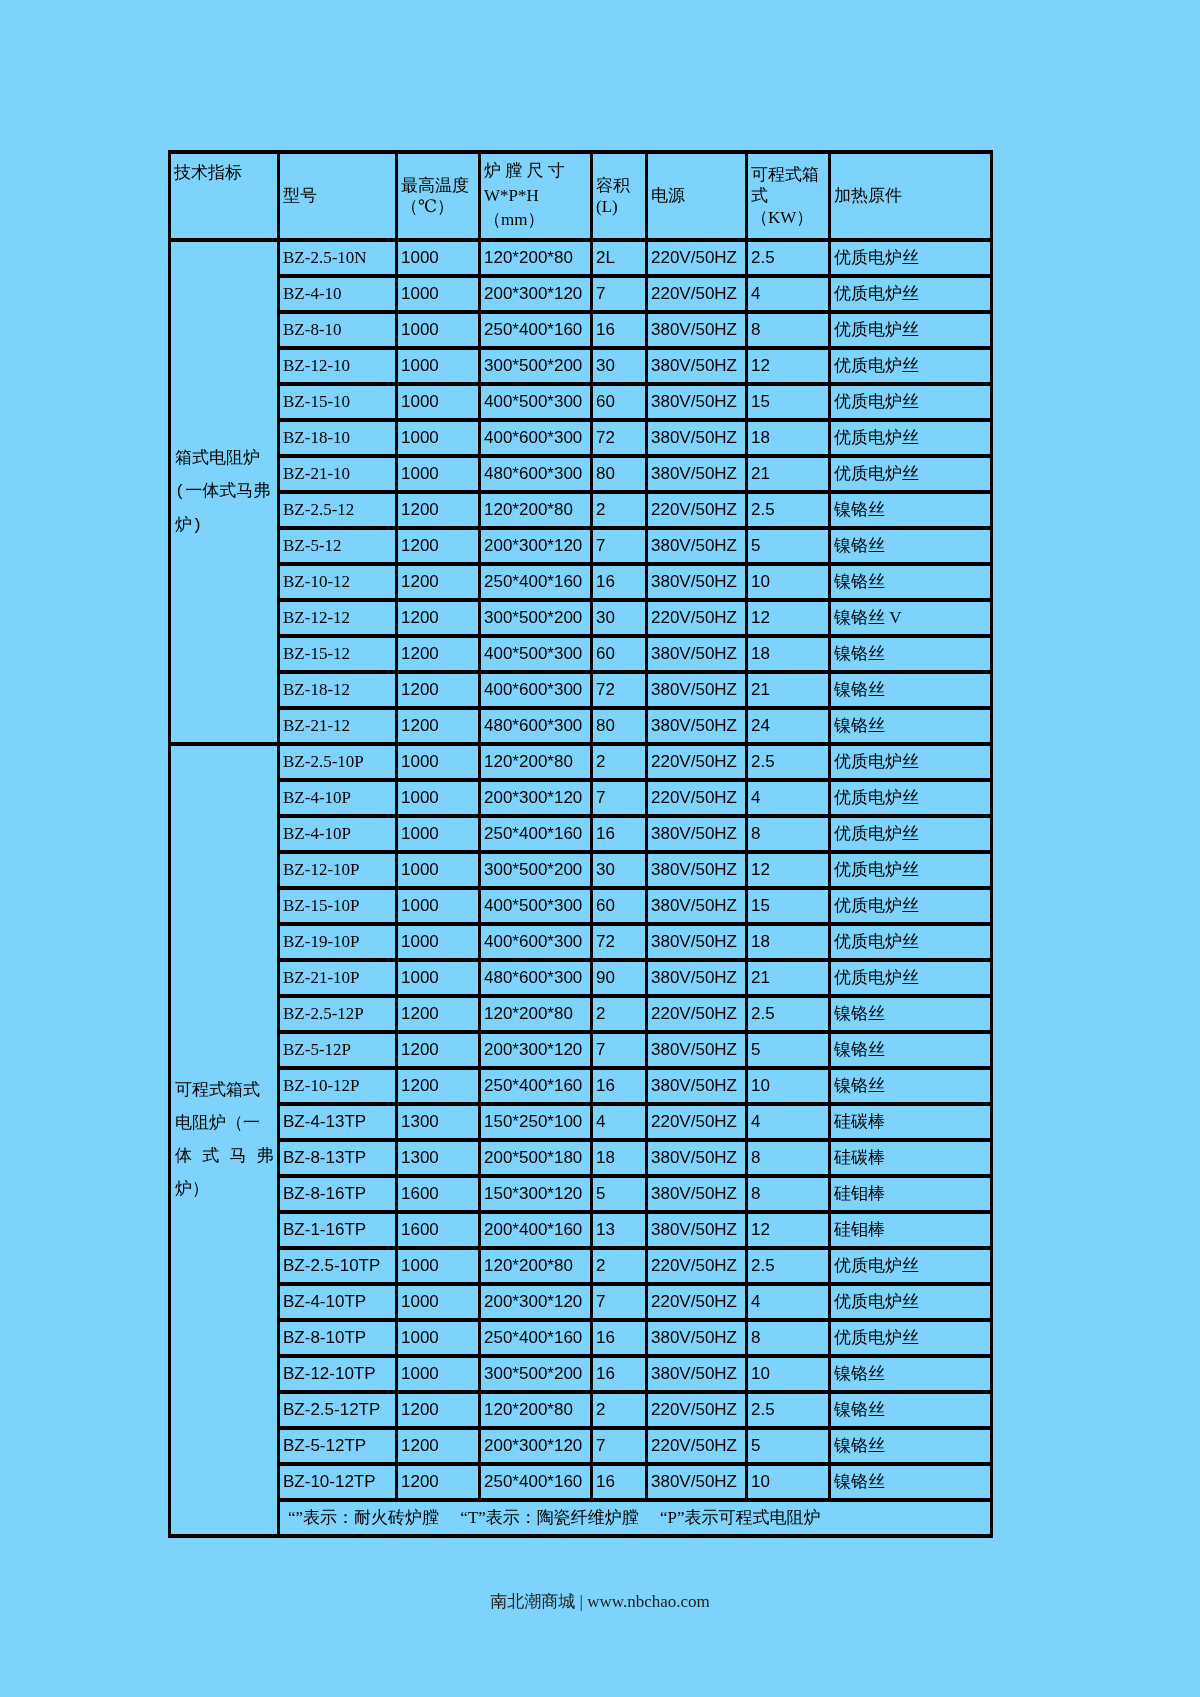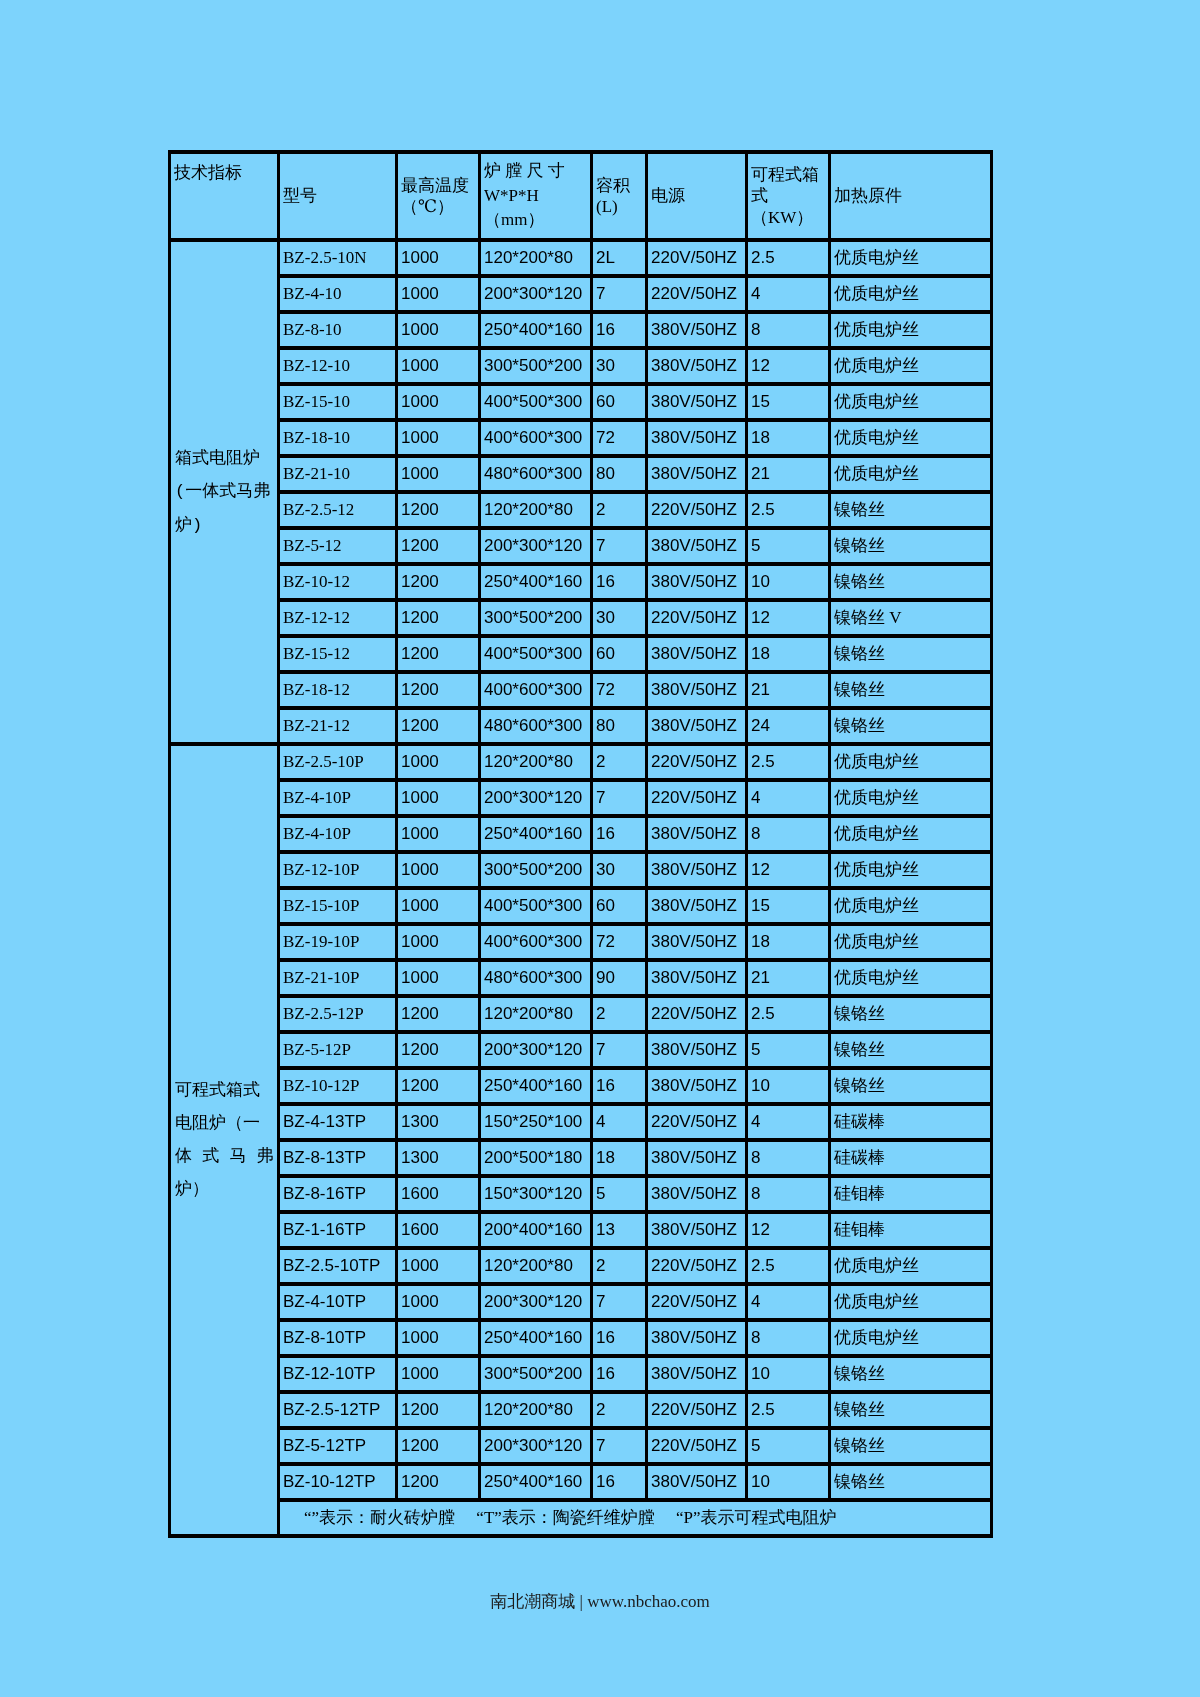--- a/index.html
+++ b/index.html
@@ -28,21 +28,21 @@
     font-family:Liberation Mono, monospace;
   }
   td.cell-model { font-family:"Liberation Serif","DejaVu Serif",serif; }
   td.cell-model.sans { font-family:"Liberation Sans","DejaVu Sans",sans-serif; }
   td.cell-max_temp, td.cell-chamber_size, td.cell-volume,
   td.cell-power_supply, td.cell-input_power {
     font-family:"Liberation Sans","DejaVu Sans",sans-serif;
   }
   td.cell-heating_element { font-family:"Liberation Serif","DejaVu Serif",serif; }
   tr.footnote-row { height:66px; }
-  td.footnote { vertical-align:top; padding-top:5px; padding-left:24px; font-size:17px; }
+  td.footnote { vertical-align:top; padding-top:5px; padding-left:8px; font-size:17px; }
   .caption {
     position:absolute; top:1568px; left:0; width:100%;
     text-align:center; font-size:17px; color:#1c1c1c;
     font-family:"Liberation Serif","DejaVu Serif",serif;
     margin-top:22px;
   }
 </style>
 </head>
 <body>
 

